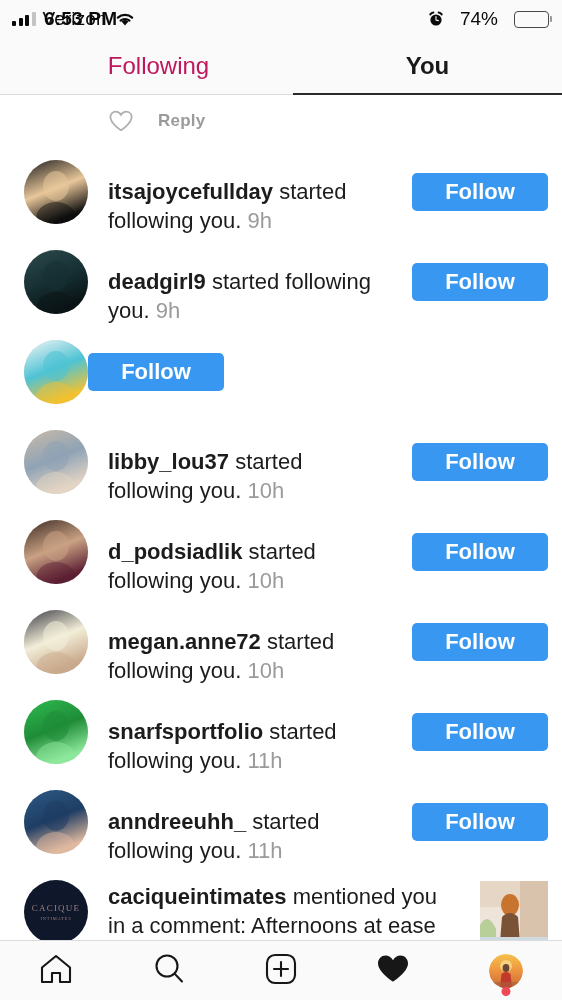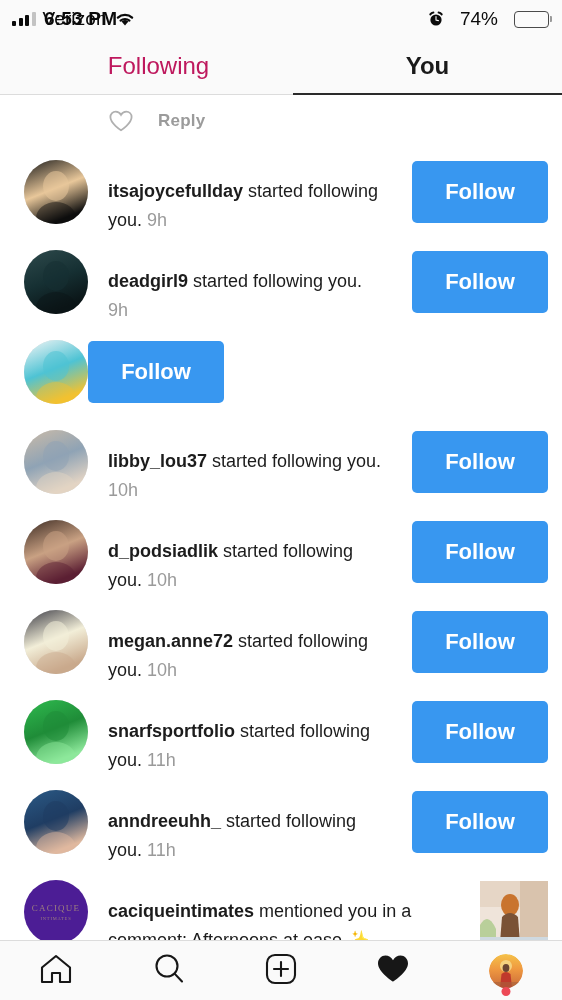--- a/index.html
+++ b/index.html
@@ -71,26 +71,26 @@
     background:#ddd; overflow:hidden; position:relative;
   }
   .av-label{
     position:absolute; left:0; right:0; top:50%; transform:translateY(-50%);
     text-align:center; font-family:"Liberation Serif", serif;
     font-size:9px; letter-spacing:1.2px; color:#9c7f7f; line-height:1.5;
   }
   .av-label small{ display:block; font-size:4.5px; letter-spacing:.8px; }
   .rowtext{
     flex:1; margin-left:20px; padding-right:26px;
-    font-size:18px; line-height:29px; color:#1c1c1c;margin-top:27px;
+    font-size:22px; line-height:29px; color:#1c1c1c;margin-top:27px;
   }
   .rowtext b{ font-weight:bold; }
   .rowtext .time{ color:#9a9a9a; }
   .follow-btn{
-    flex:0 0 auto; width:136px; height:62px; background:#3897f0;
+    flex:0 0 auto; width:136px; height:38px; background:#3897f0;
     border:none; border-radius:5px; color:#fff;
     font-family:"Liberation Sans", sans-serif;
     font-size:22px; font-weight:bold; cursor:pointer;
   }
   .thumb{
     flex:0 0 auto; width:68px; height:62px; overflow:hidden; background:#e8d9cc;
     position:relative;
   }
 
   
@@ -291,21 +291,21 @@
               <rect width="64" height="64" fill="url(#g7)"></rect>
               <ellipse cx="32" cy="26" rx="13" ry="15" fill="#1f3d63" opacity="0.55"></ellipse>
               <ellipse cx="32" cy="58" rx="20" ry="16" fill="#e0b99f" opacity="0.45"></ellipse>
             </svg></div>
           <div class="rowtext"><b>anndreeuhh_</b><span> started following you. </span><span class="time">11h</span></div>
           <button class="follow-btn">Follow</button>
         </div>
       </div>
 
     <div class="row">
-      <div class="avatar" style="background:#4c1d95">
+      <div class="avatar" style="background:#0f172a">
         <span class="av-label">
           <span>CACIQUE</span>
           <small>INTIMATES</small>
         </span>
       </div>
       <div class="rowtext">
         <b>caciqueintimates</b><span> mentioned you in a comment: Afternoons at ease ✨</span>
       </div>
       <div class="thumb">
         <svg width="68" height="62" viewBox="0 0 68 62" preserveAspectRatio="none">

